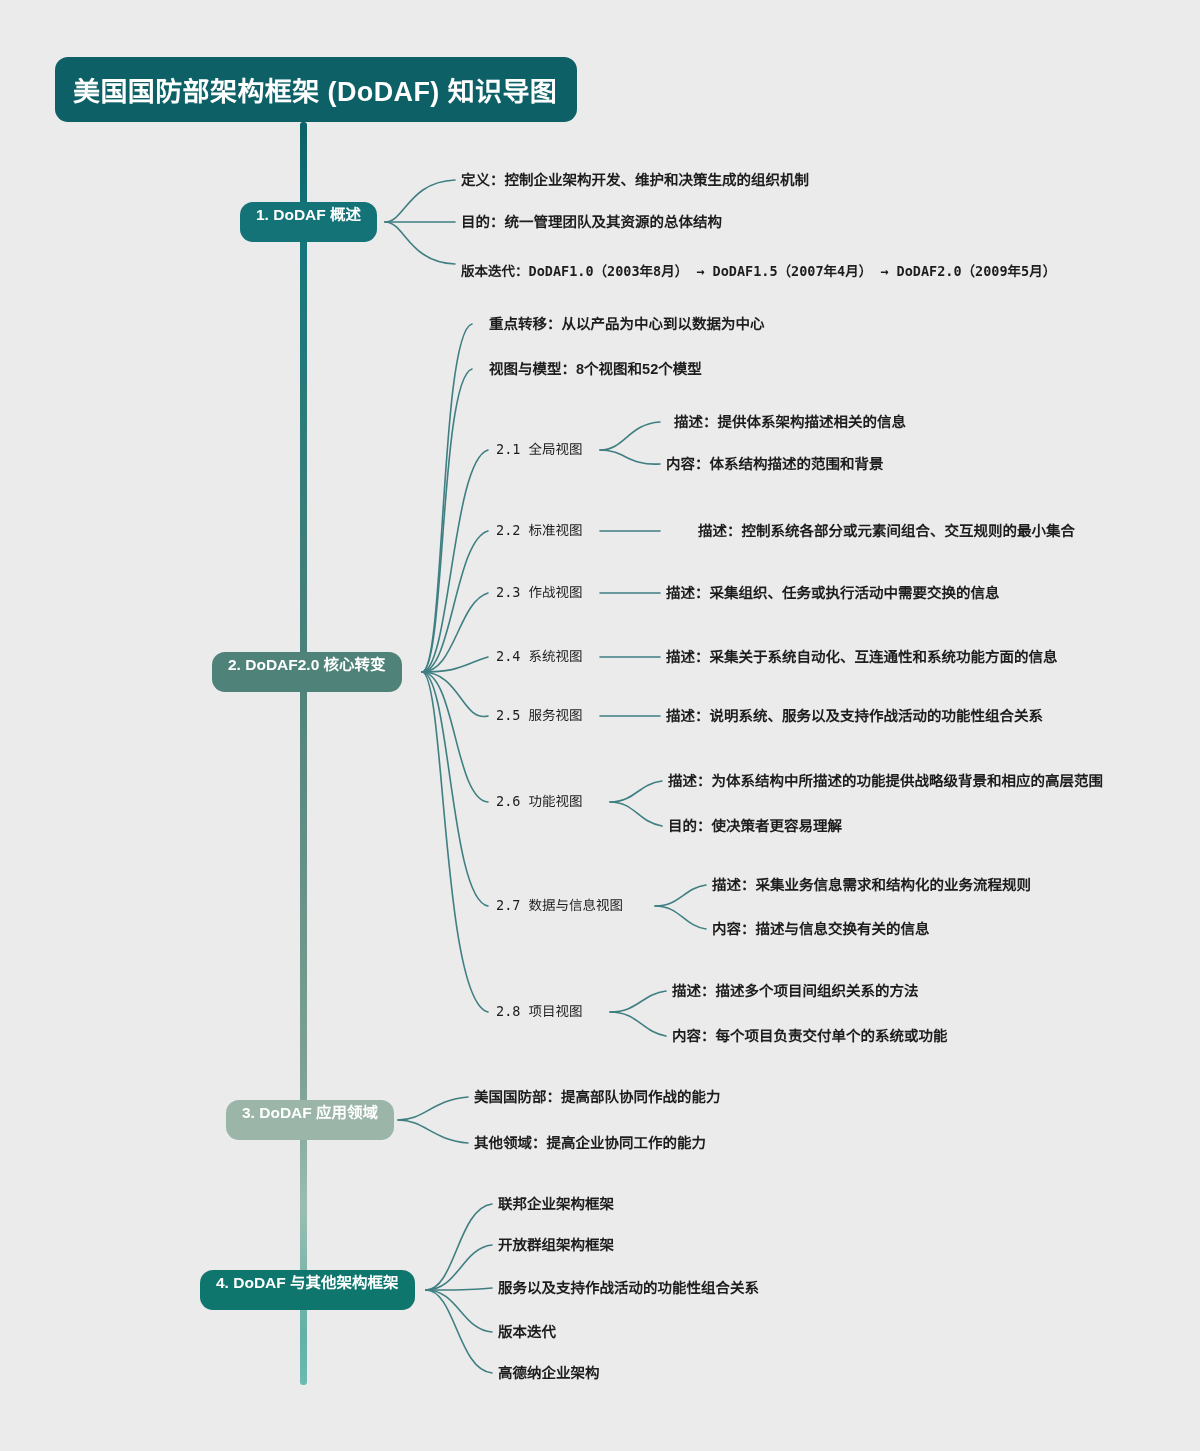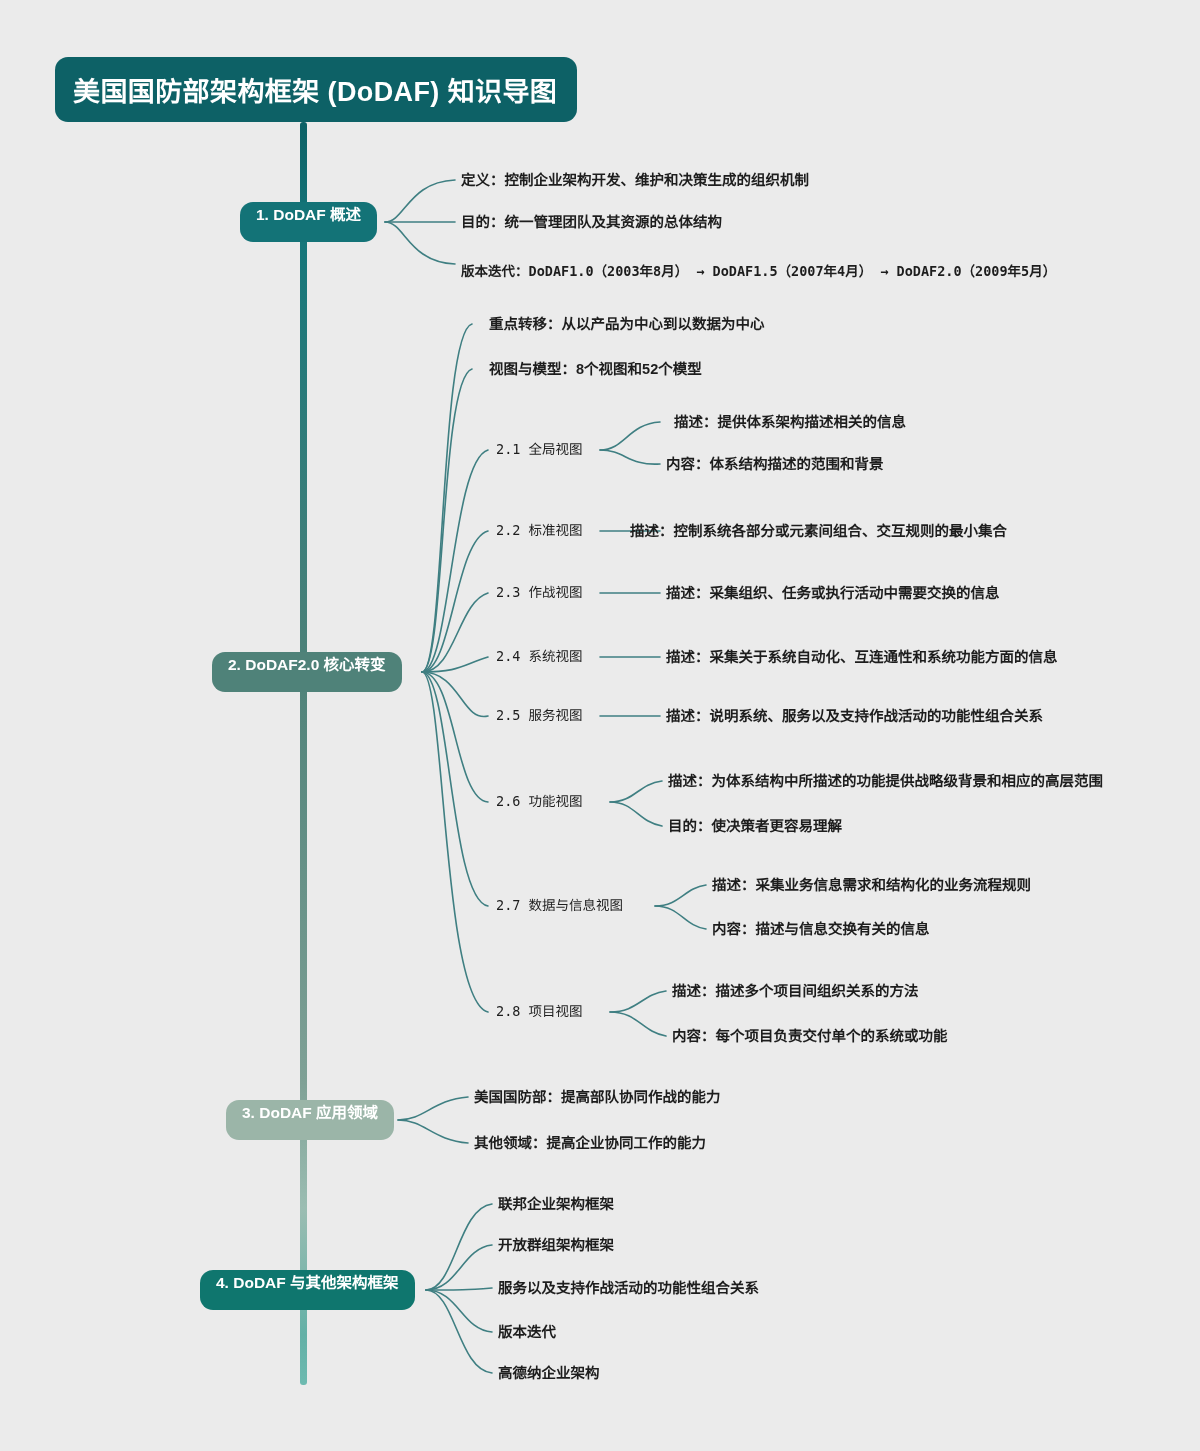--- a/index.html
+++ b/index.html
@@ -185,21 +185,21 @@
   </div>
 
   <div class="leaf" style="left:489px; top:324px;">重点转移：从以产品为中心到以数据为中心</div>
   <div class="leaf" style="left:489px; top:369px;">视图与模型：8个视图和52个模型</div>
 
   <div class="leaf branch" style="left:496px; top:450px;">2.1  全局视图</div>
   <div class="leaf" style="left:674px; top:422px;">描述：提供体系架构描述相关的信息</div>
   <div class="leaf" style="left:666px; top:464px;">内容：体系结构描述的范围和背景</div>
 
   <div class="leaf branch" style="left:496px; top:531px;">2.2  标准视图</div>
-  <div class="leaf" style="left:630px; top:531px;">描述：控制系统各部分或元素间组合、交互规则的最小集合</div>
+  <div class="leaf" style="left:698px; top:531px;">描述：控制系统各部分或元素间组合、交互规则的最小集合</div>
 
   <div class="leaf branch" style="left:496px; top:593px;">2.3  作战视图</div>
   <div class="leaf" style="left:666px; top:593px;">描述：采集组织、任务或执行活动中需要交换的信息</div>
 
   <div class="leaf branch" style="left:496px; top:657px;">2.4  系统视图</div>
   <div class="leaf" style="left:666px; top:657px;">描述：采集关于系统自动化、互连通性和系统功能方面的信息</div>
 
   <div class="leaf branch" style="left:496px; top:716px;">2.5  服务视图</div>
   <div class="leaf" style="left:666px; top:716px;">描述：说明系统、服务以及支持作战活动的功能性组合关系</div>
 

